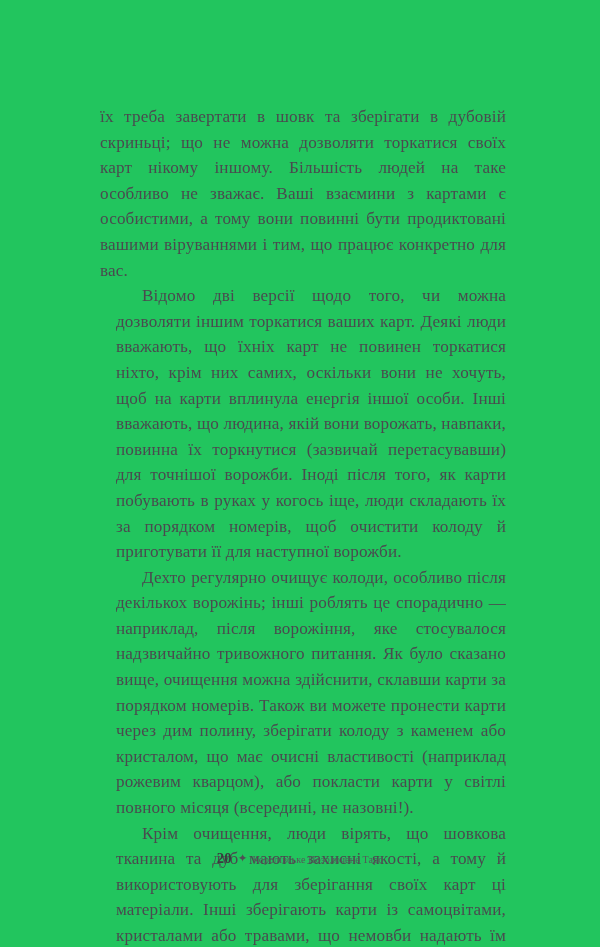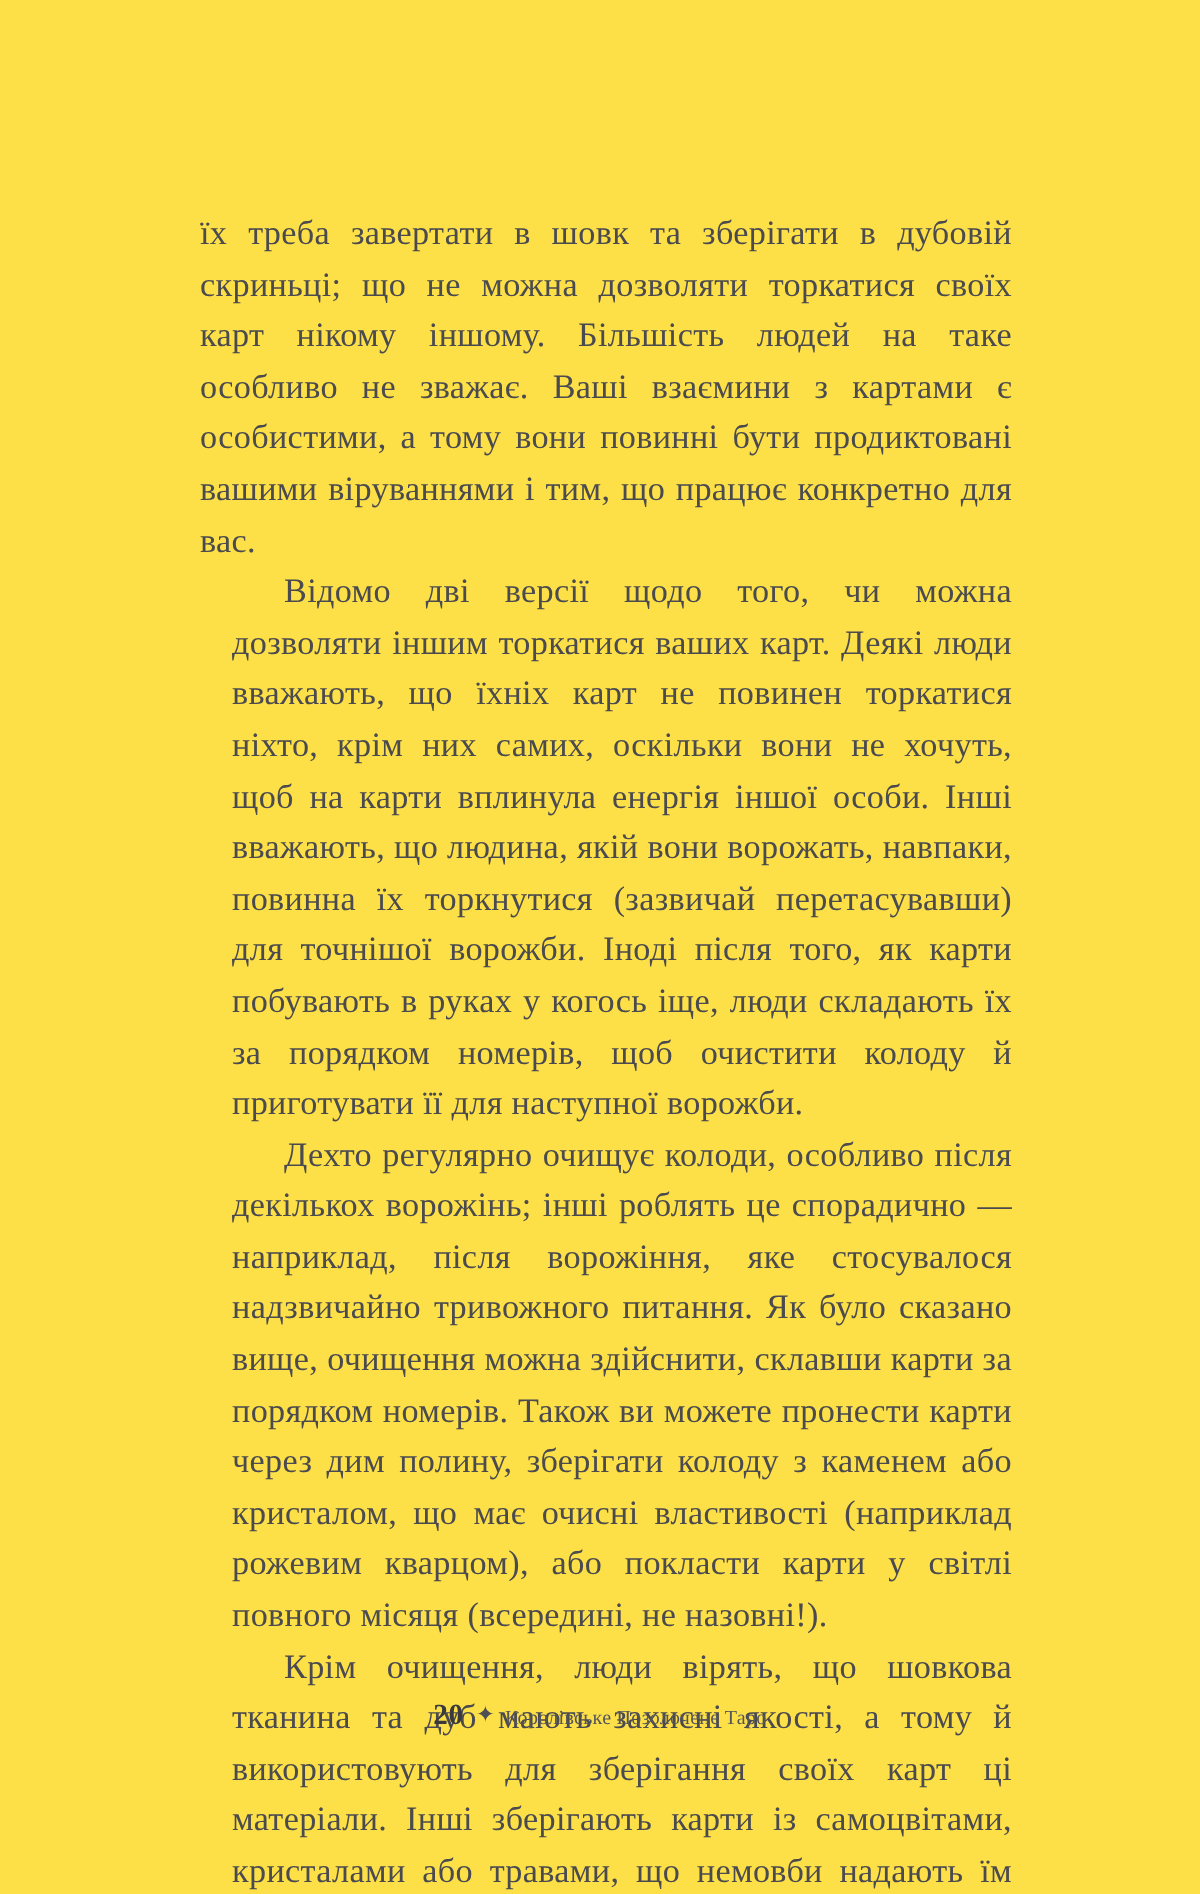--- a/index.html
+++ b/index.html
@@ -13,21 +13,21 @@
     background: #fdfdfb;
     font-family: "Liberation Serif", "DejaVu Serif", serif;
     color: #4a4a4f;
     overflow: hidden;
   }
 
   .page {
     position: relative;
     width: 600px;
     height: 947px;
-    background: #fde047;
+    background: #22c55e;
     box-sizing: border-box;
   }
 
   .text-block {
     position: absolute;
     left: 100px;
     top: 104px;
     width: 406px;
   }
 

